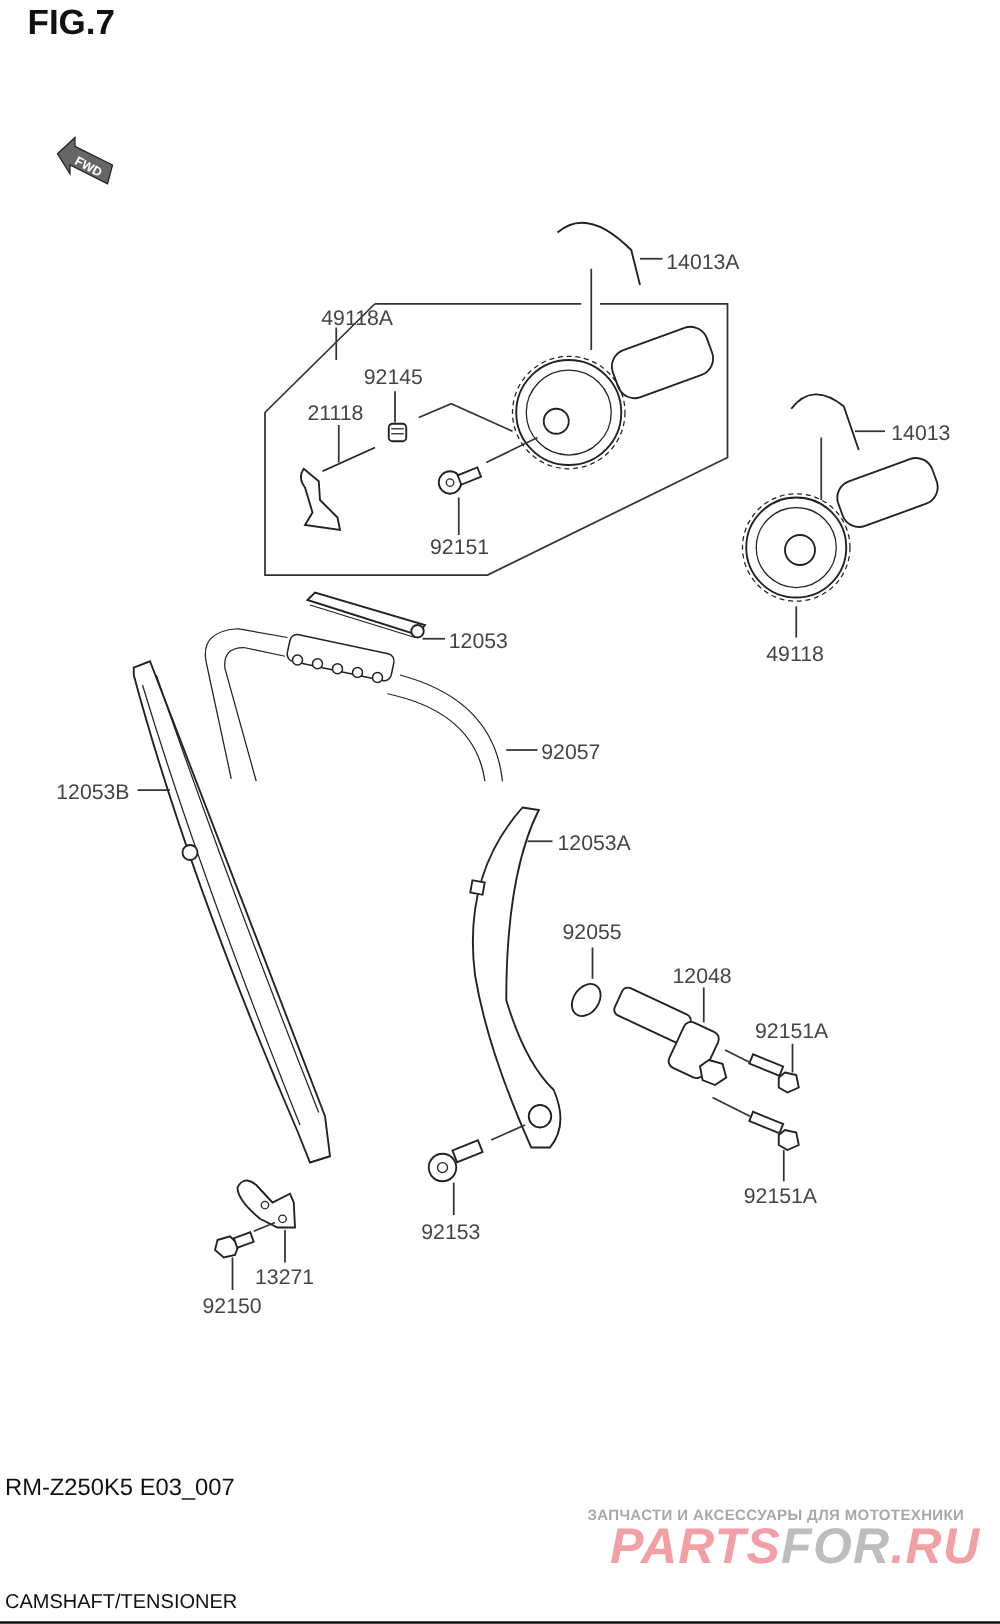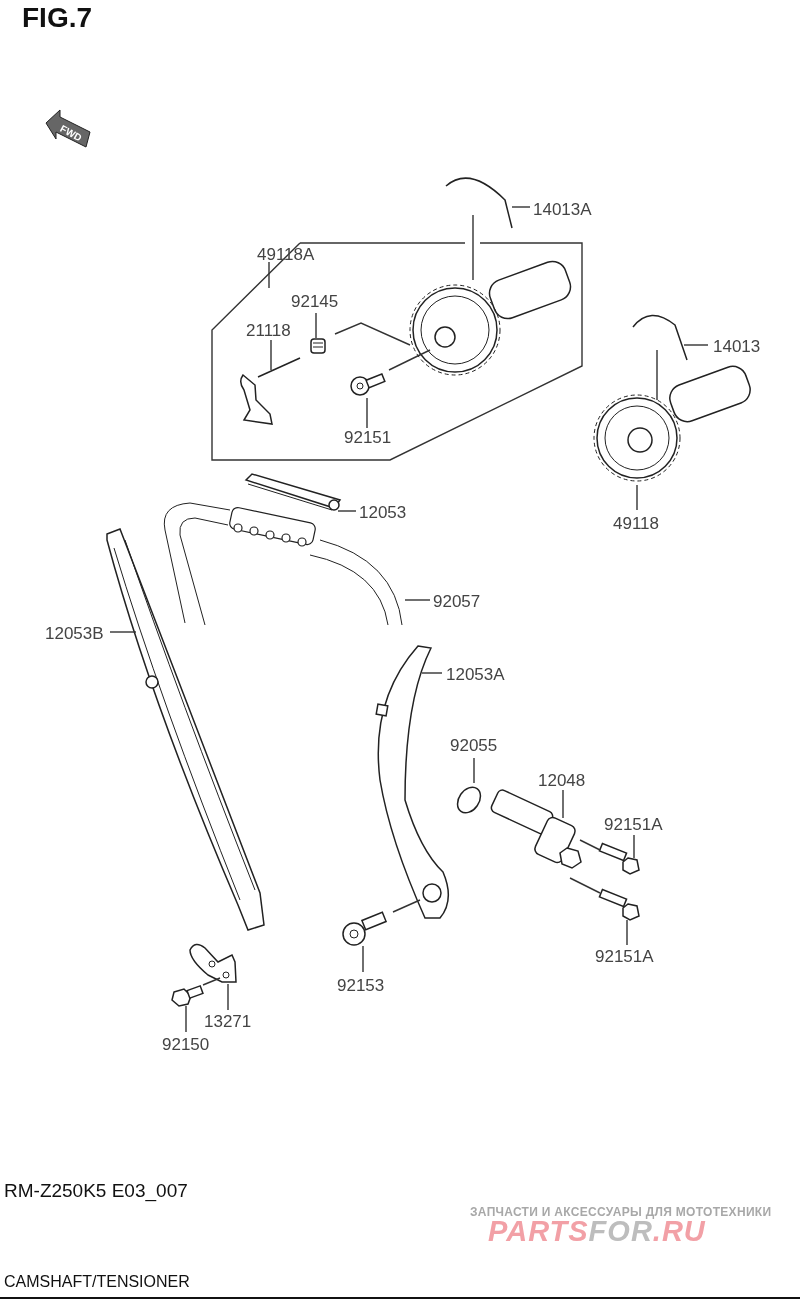--- a/index.html
+++ b/index.html
@@ -6,21 +6,21 @@
   body{width:800px;height:1299px;position:relative;overflow:hidden;font-family:"Liberation Sans",sans-serif;}
   #fig-title{position:absolute;left:2px;top:2px;font-size:28px;font-weight:bold;color:#111;letter-spacing:0px;margin-left:20px;}
   svg#diagram{position:absolute;left:0;top:0;}
   .lbl{font-family:"Liberation Sans",sans-serif;font-size:17px;fill:#444;}
   .ln{stroke:#333;stroke-width:1.4;fill:none;}
   .part{stroke:#222;stroke-width:1.5;fill:#fff;}
   .thin{stroke:#222;stroke-width:1;fill:none;}
   #footer-code{position:absolute;left:4px;top:1180px;font-size:19px;color:#111;}
   #footer-title{position:absolute;left:4px;top:1273px;font-size:16px;color:#111;}
   #wm-top{position:absolute;left:470px;top:1205px;font-size:12px;font-weight:bold;color:#a8a8a8;letter-spacing:0.3px;}
-  #wm-brand{position:absolute;left:488px;top:1215px;font-size:29px;font-weight:bold;font-style:italic;letter-spacing:1px;}
+  #wm-brand{position:absolute;left:488px;top:1215px;font-size:40px;font-weight:bold;font-style:italic;letter-spacing:1px;}
   #wm-brand .a{color:#f2a0a6;} #wm-brand .b{color:#bdbdbd;}
   #bottom-rule{position:absolute;left:0;top:1297px;width:800px;height:2px;background:#111;}
 </style>
 </head>
 <body>
 
 <div id="fig-title">FIG.7</div>
 
 <svg id="diagram" width="800" height="1299" viewBox="0 0 800 1299">
 

